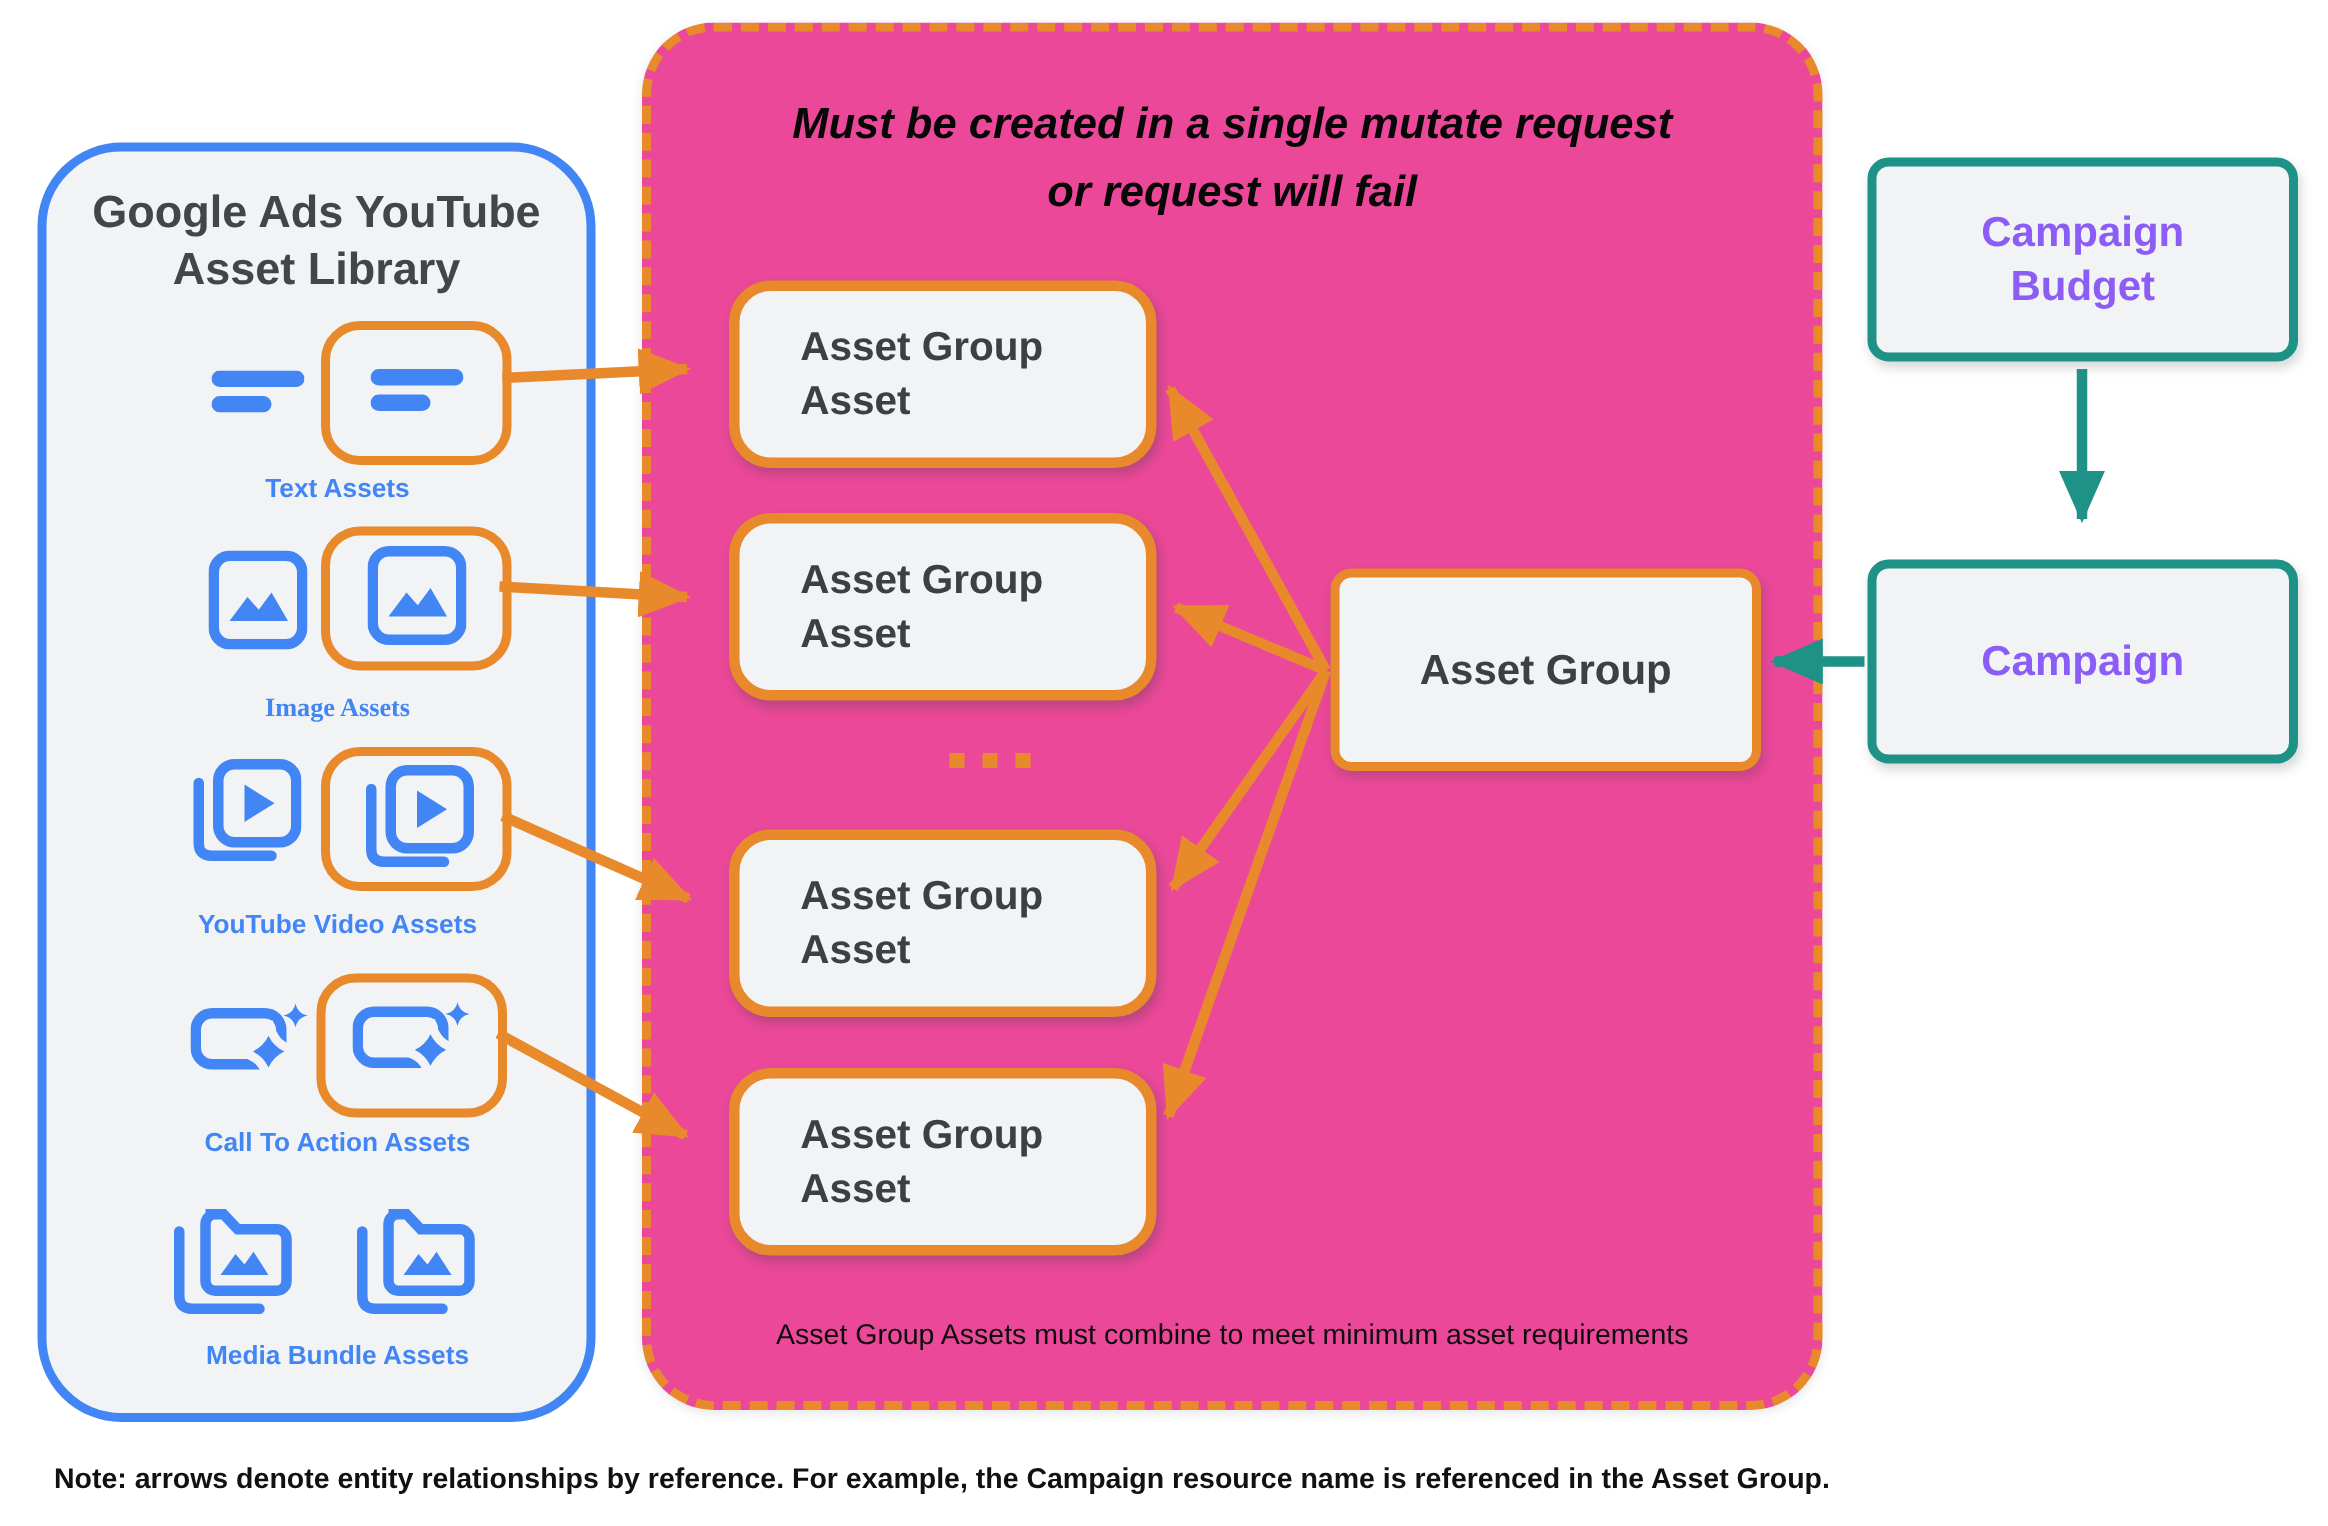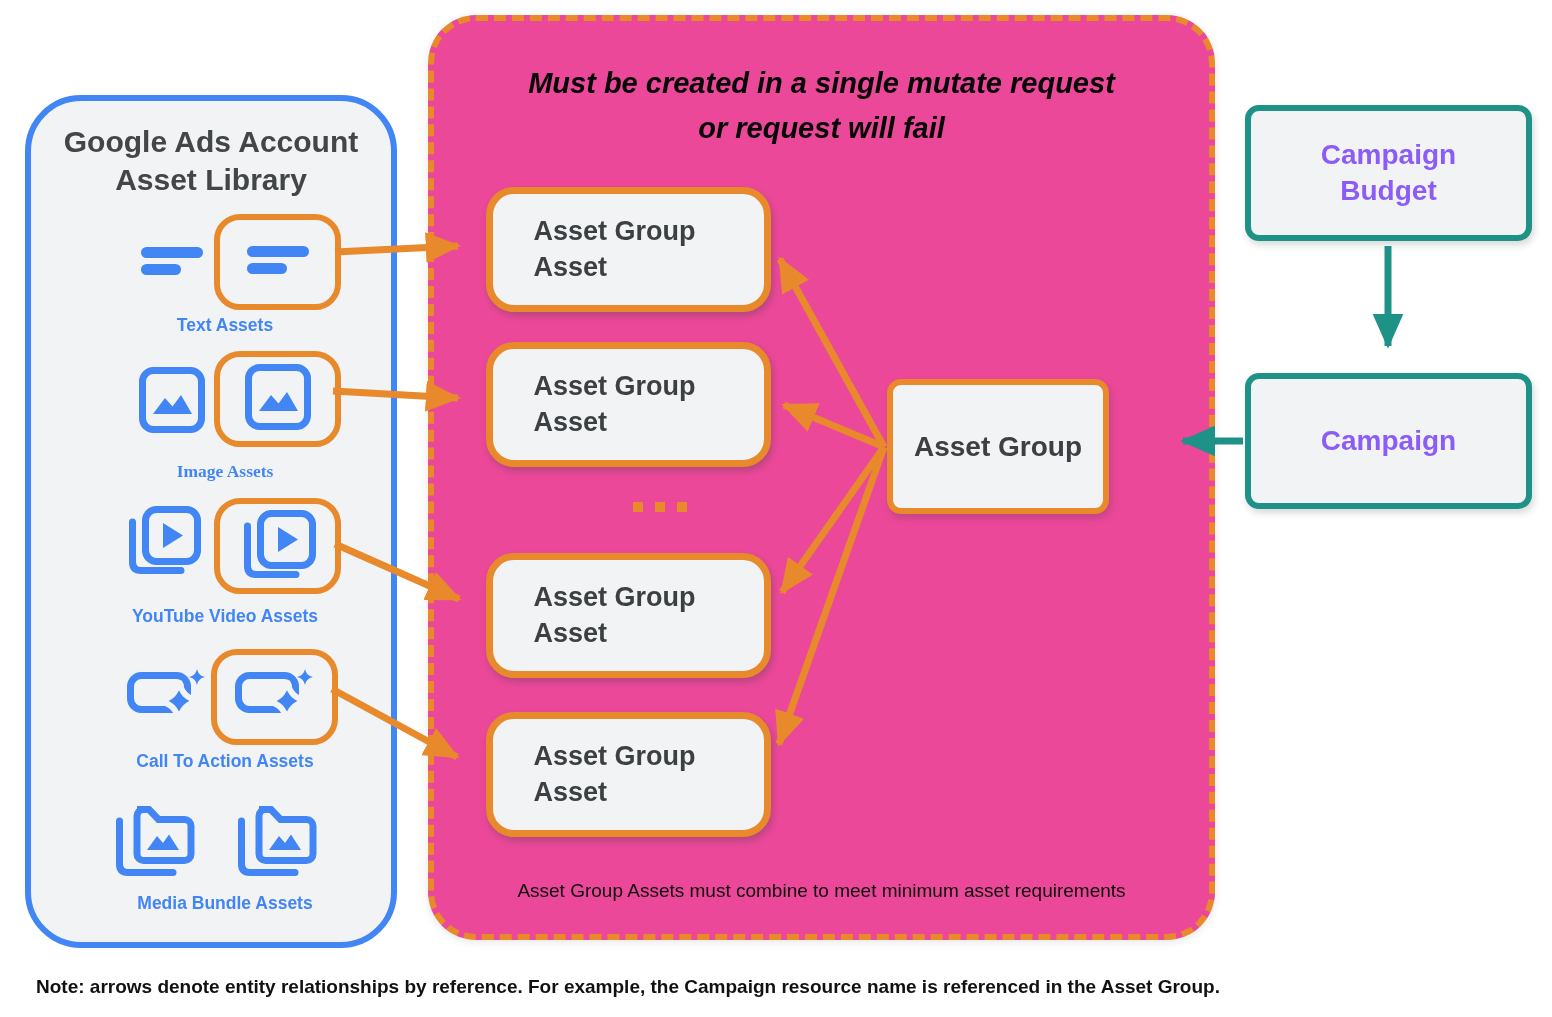--- a/index.html
+++ b/index.html
@@ -38,21 +38,21 @@
   }
   .aga-box {
     position:absolute; left:52px; width:285px; height:125px;
     background:#F1F3F4; border:7px solid #E8892B; border-radius:28px;
     display:flex; align-items:center; justify-content:center; text-align:left;
     font-size:27px; font-weight:bold; color:#3C4043; line-height:1.3;
     box-shadow:2px 4px 7px rgba(60,64,67,.30);
   }
   .aga-box span { display:block; width:190px; }
   .ag-box {
-    position:absolute; left:453px; top:358px; width:222px; height:135px;
+    position:absolute; left:453px; top:358px; width:287px; height:135px;
     background:#F1F3F4; border:6px solid #E8892B; border-radius:14px;
     display:flex; align-items:center; justify-content:center;
     font-size:28px; font-weight:bold; color:#3C4043;
     box-shadow:2px 4px 7px rgba(60,64,67,.25);
   }
   .dots { position:absolute; left:199px; top:481px; display:flex; gap:12px; }
   .dots i { width:10px; height:10px; background:#E8892B; display:block; }
   .mutate-footnote {
     position:absolute; bottom:32px; left:0; width:100%; text-align:center;
     font-size:19px; font-weight:normal; color:#0d0d0d;
@@ -104,21 +104,21 @@
       <g id="ic-folder" fill="none" stroke="#4285F4" stroke-width="7">
         <path d="M26 14.5 h12 l9.5 10 h26 a6.5 6.5 0 0 1 6.5 6.5 v28 a6.5 6.5 0 0 1 -6.5 6.5 h-41 a6.5 6.5 0 0 1 -6.5 -6.5 v-38 a6.5 6.5 0 0 1 6.5 -6.5 z"></path>
         <path d="M36 55 L46 41 L52 48 L58 39.5 L68 55 Z" fill="#4285F4" stroke="none"></path>
         <path d="M8.5 26 V69 Q8.5 77.5 17 77.5 H62" stroke-linecap="round"></path>
       </g>
     </defs>
   </svg>
 
   <div class="library">
     <div class="library-title">
-      <div>Google Ads Account</div>
+      <div>Google Ads YouTube</div>
       <div>Asset Library</div>
     </div>
 
     <span class="plain-icon" style="left:110px; top:146px;">
       <svg width="62" height="28" viewBox="0 0 62 28">
           <use href="#ic-text"></use>
         </svg>
       </span>
     <div class="sel-box" style="left:183px; top:113px;">
       <span>

